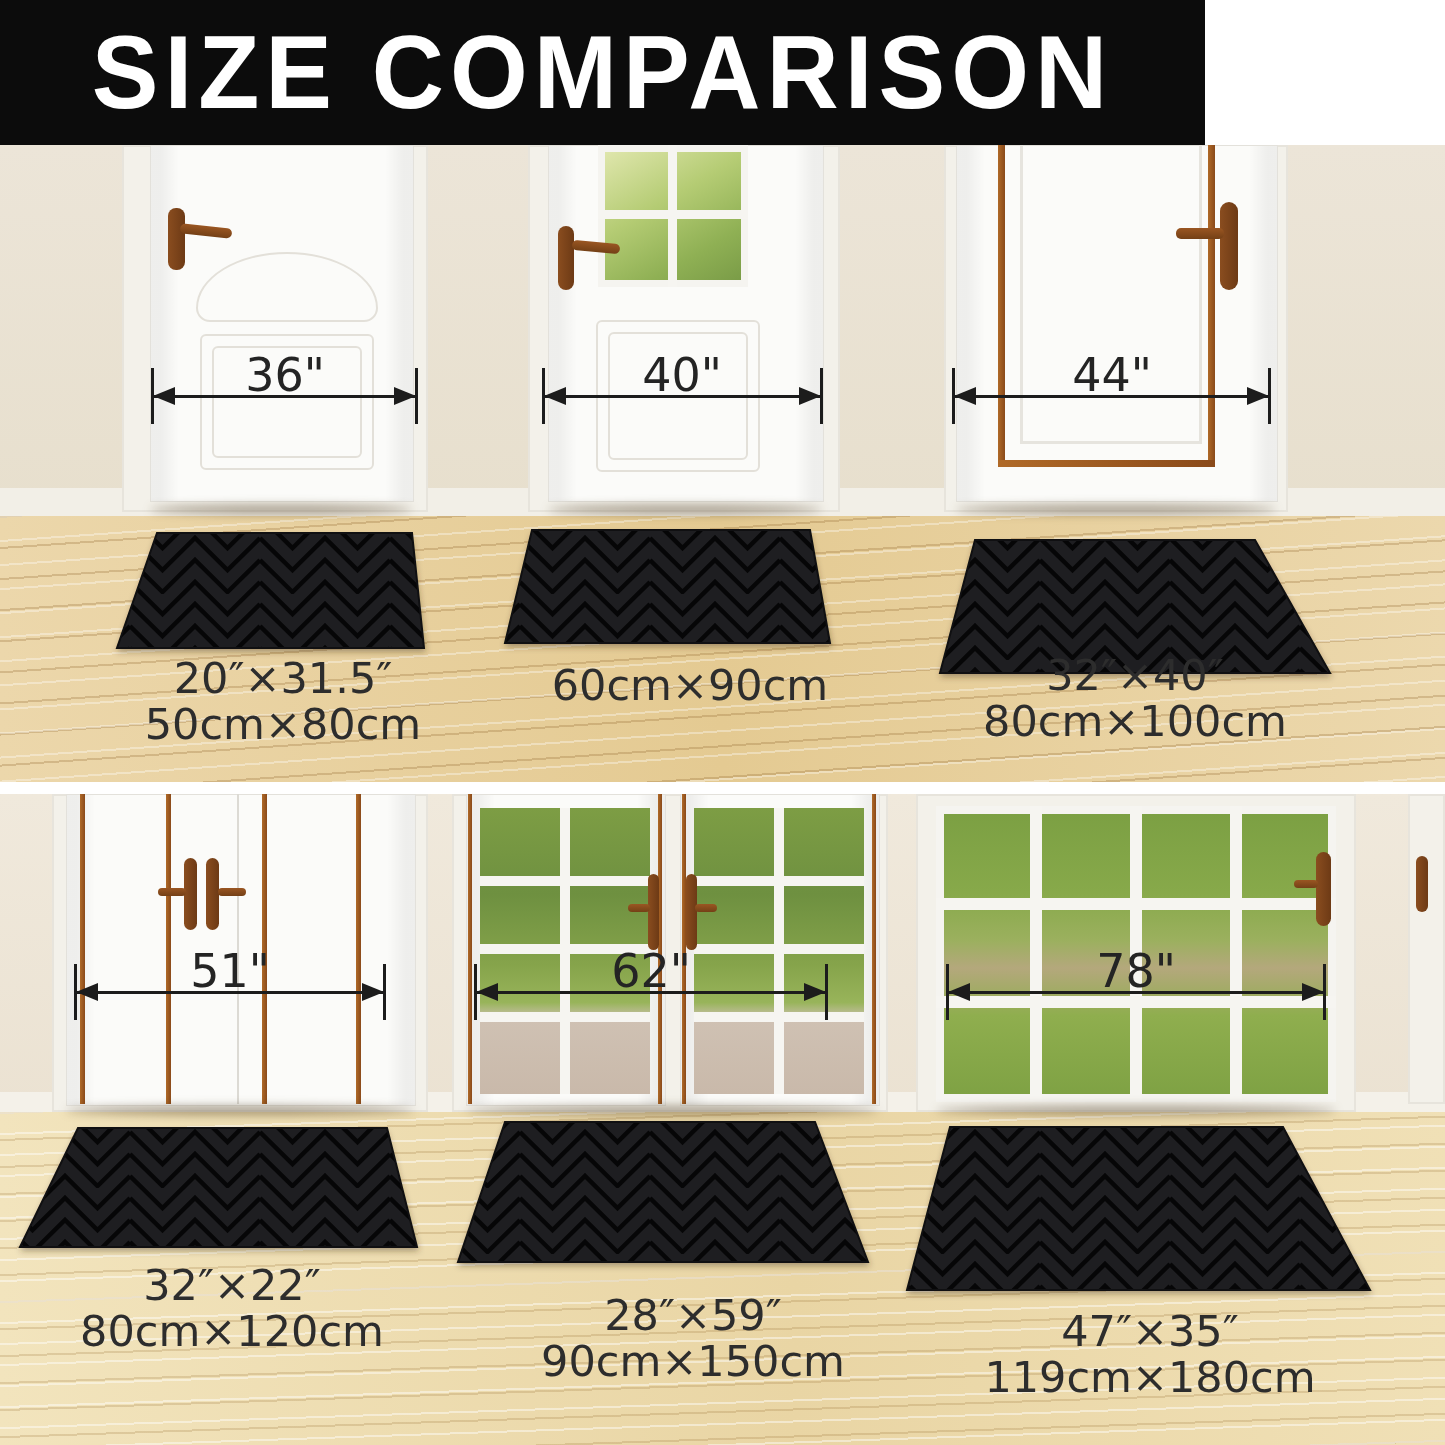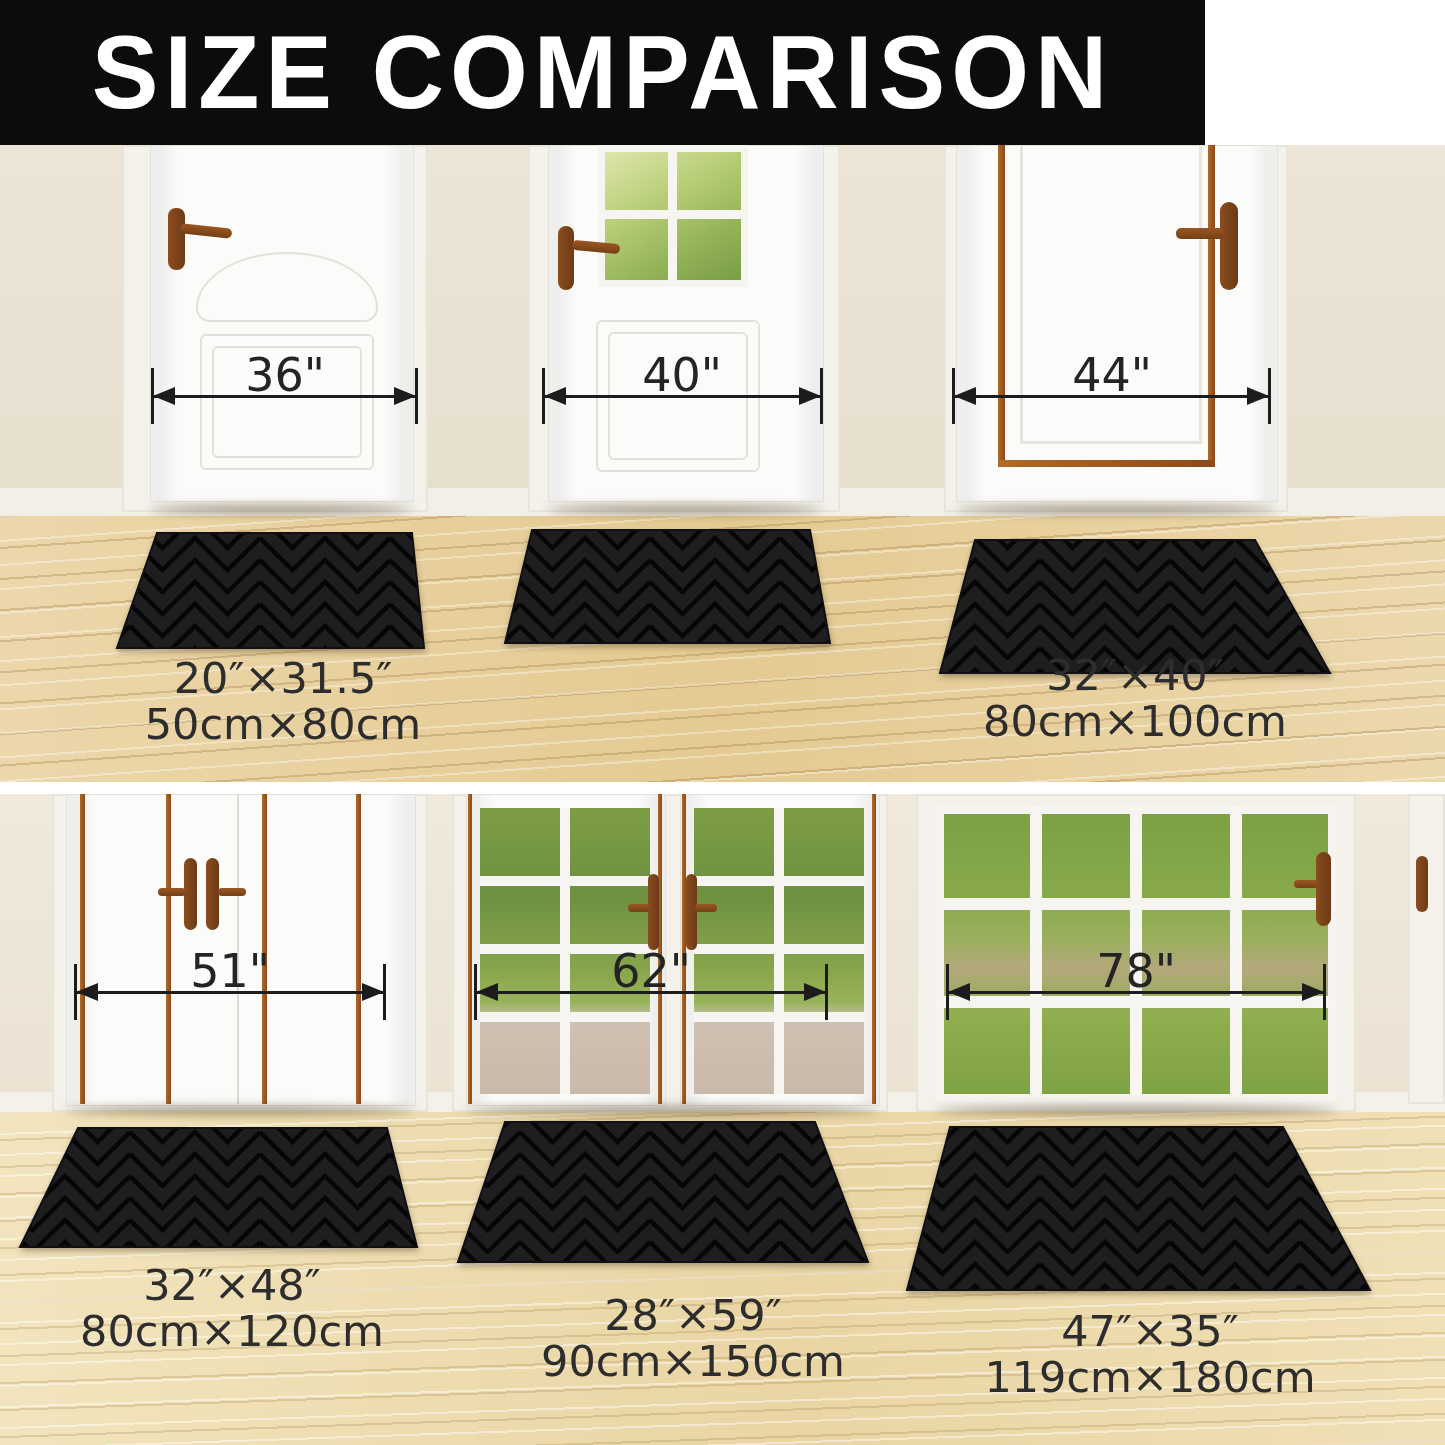--- a/index.html
+++ b/index.html
@@ -241,27 +241,28 @@
     <div class="tickR"></div>
     <div class="ahL"></div>
     <div class="ahR"></div>
   </div>
 
   <div class="abs slabel" style="left:283px;top:655px;">
     <div>20″×31.5″</div>
     <div>50cm×80cm</div>
   </div>
   <div class="abs slabel" style="left:690px;top:662px;">
+    <div>60cm×90cm</div>
   </div>
   <div class="abs slabel" style="left:1135px;top:652px;">
     <div>32″×40″</div>
     <div>80cm×100cm</div>
   </div>
   <div class="abs slabel" style="left:232px;top:1262px;">
-    <div>32″×48″</div>
+    <div>32″×22″</div>
     <div>80cm×120cm</div>
   </div>
   <div class="abs slabel" style="left:693px;top:1292px;">
     <div>28″×59″</div>
     <div>90cm×150cm</div>
   </div>
   <div class="abs slabel" style="left:1150px;top:1308px;">
     <div>47″×35″</div>
     <div>119cm×180cm</div>
   </div>

